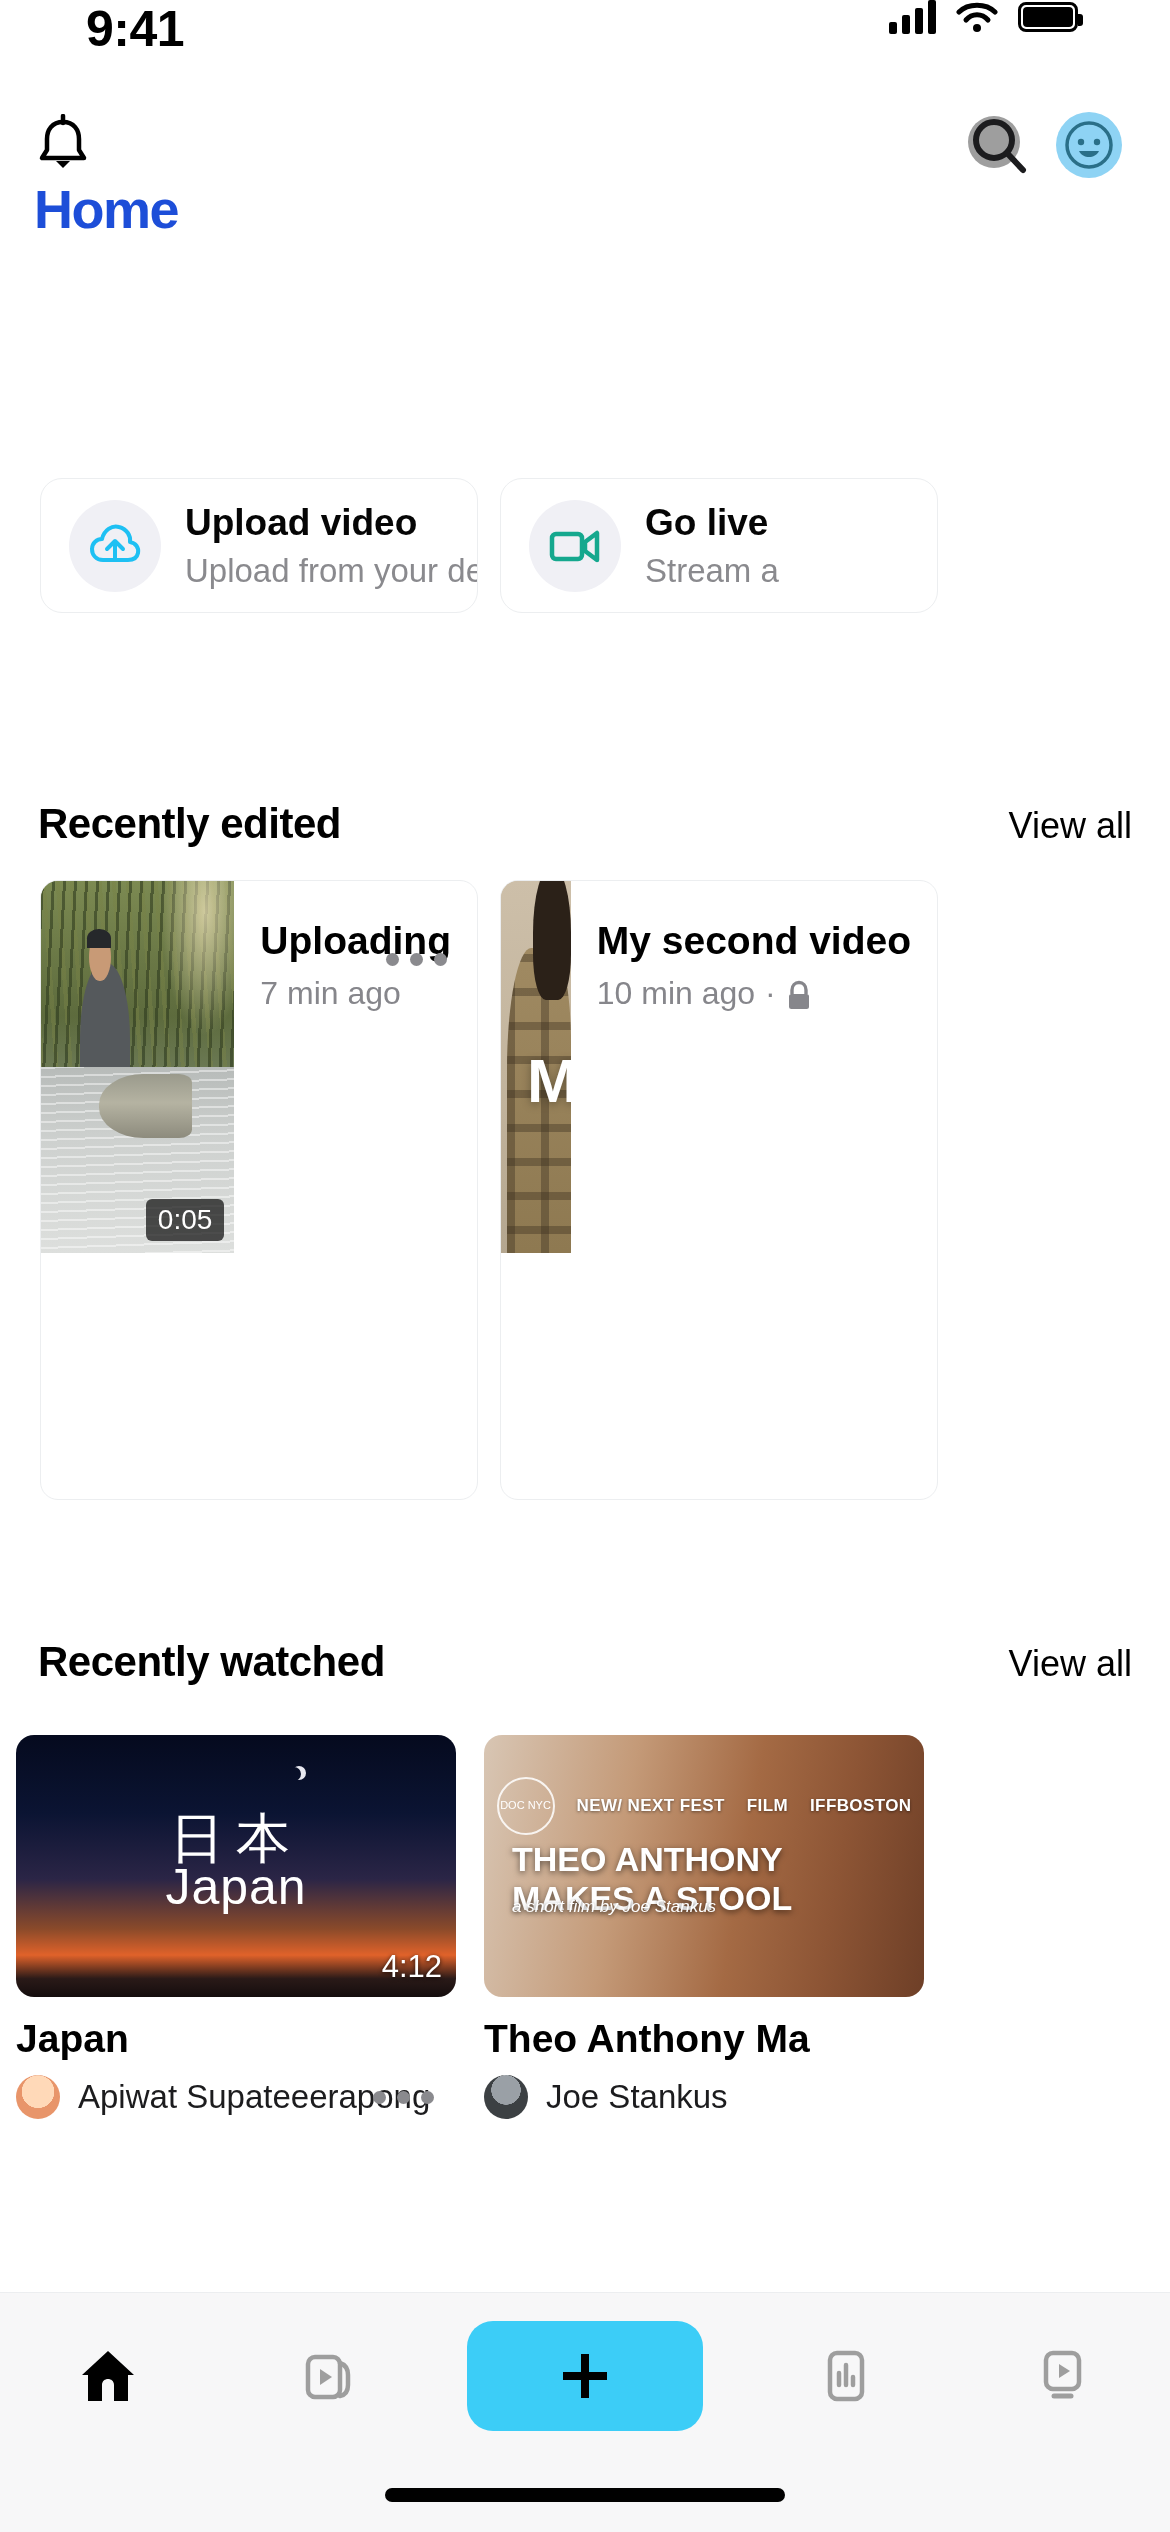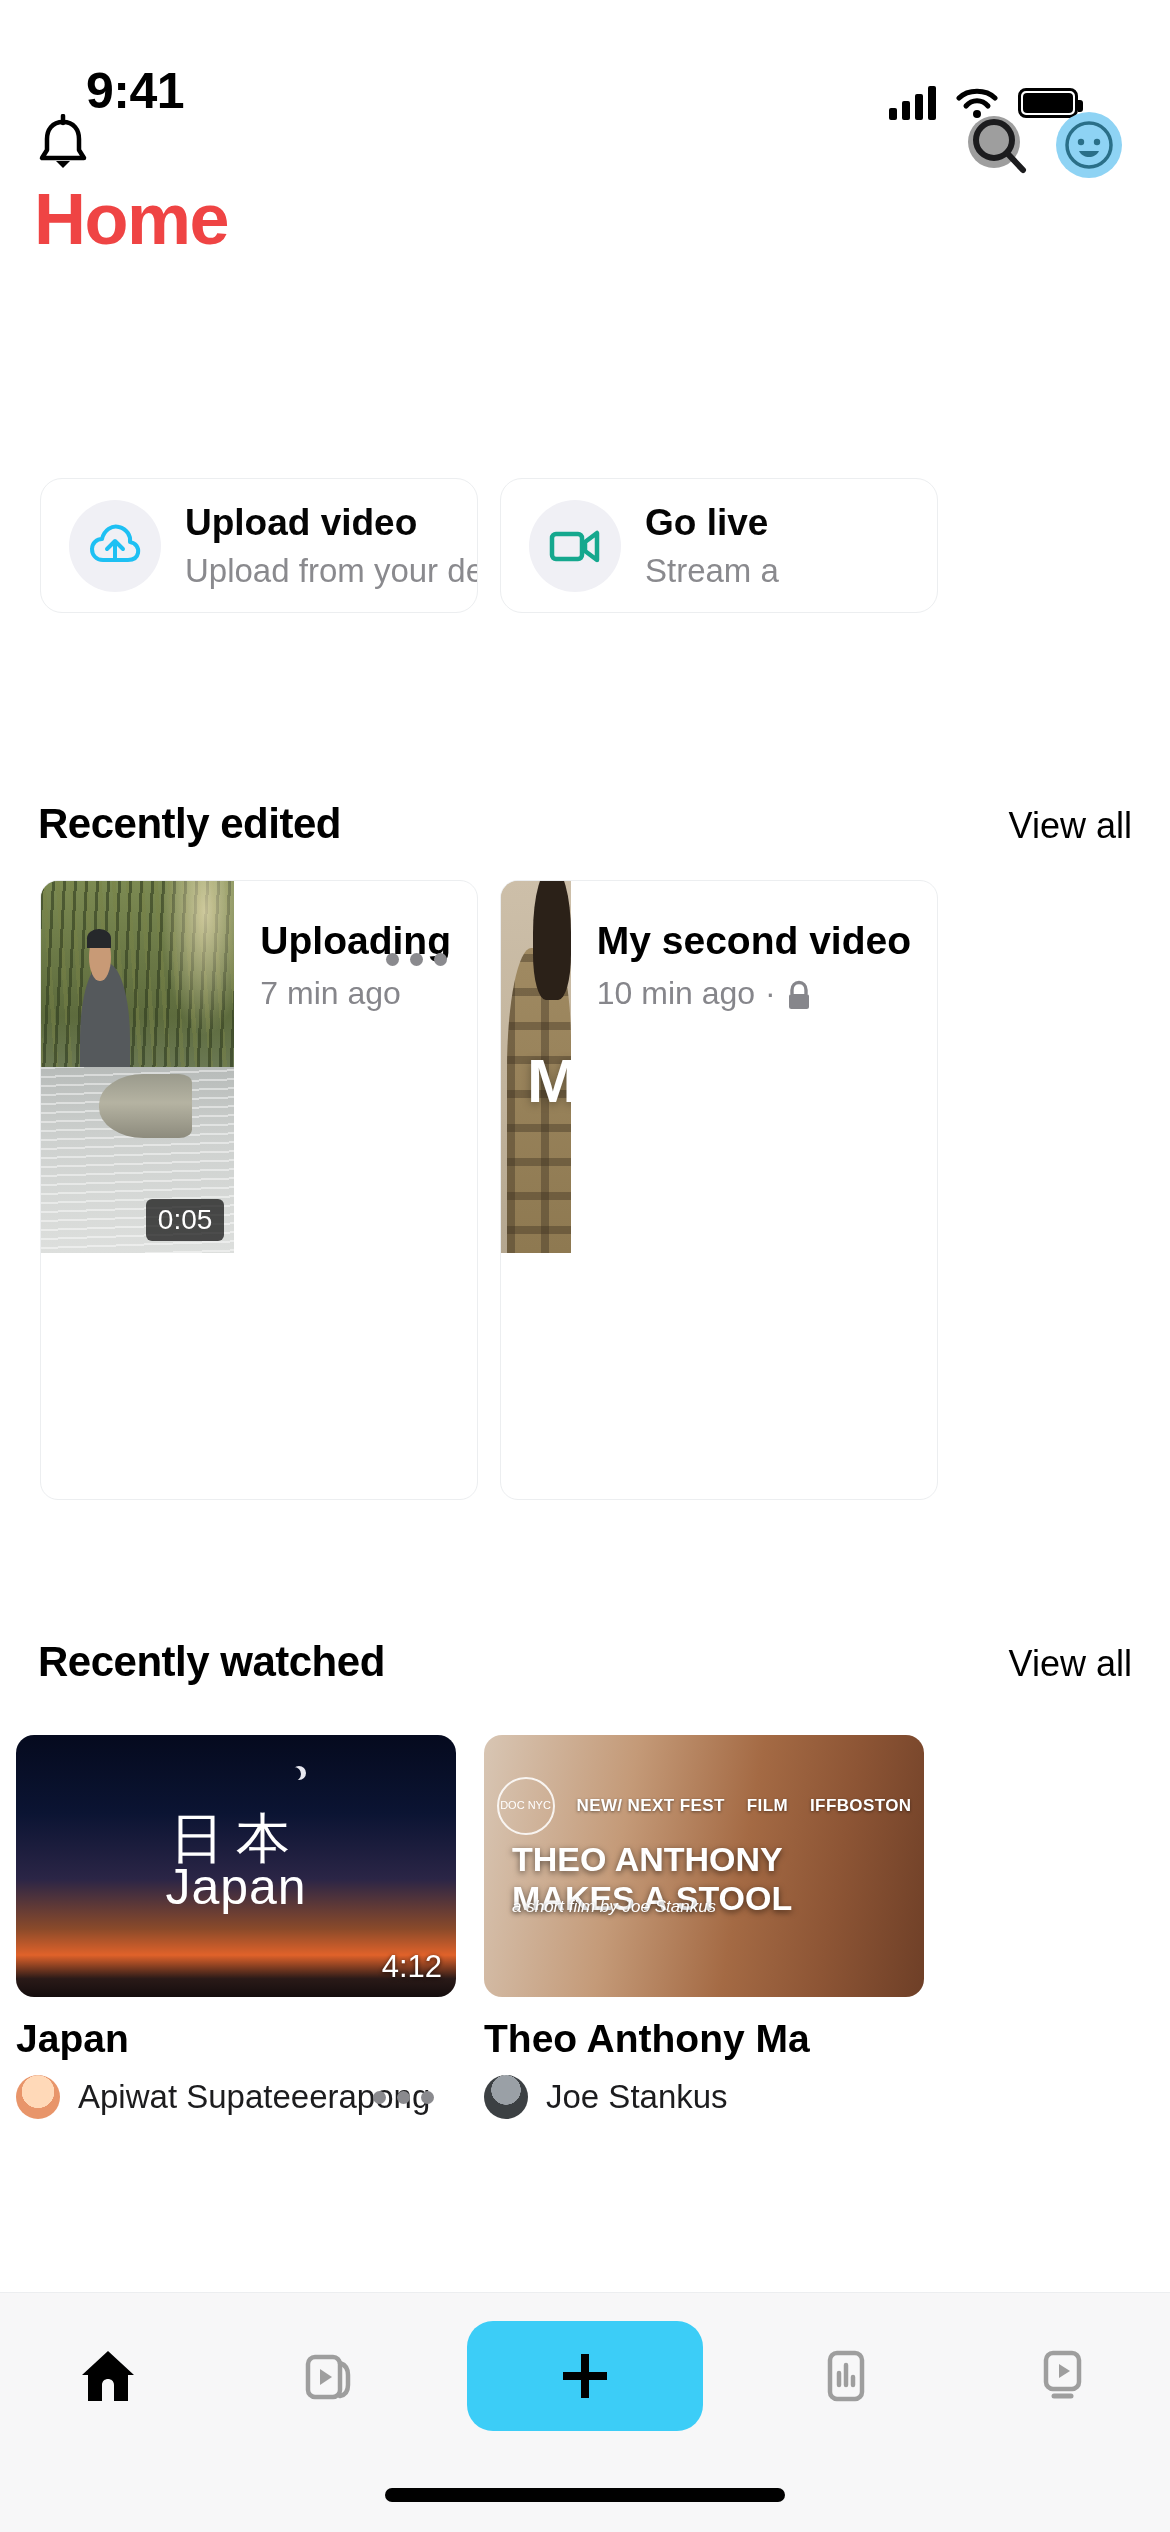--- a/index.html
+++ b/index.html
@@ -7,21 +7,21 @@
     width:1170px; height:2532px;
     font-family:"Liberation Sans", sans-serif;
     background:#ffffff;
     overflow:hidden;
   }
   .phone { position:relative; width:1170px; height:2532px; background:#fff; }
 
   
   .statusbar {
     position:absolute; top:0; left:0; width:1170px; height:120px;
-    display:flex; align-items:flex-end; justify-content:space-between;
+    display:flex; align-items:flex-start; justify-content:space-between;
     padding:0 92px 0 86px;
   }
   .sb-time { font-size:50px; font-weight:600; letter-spacing:-0.5px; color:#000; }
   .sb-right { display:flex; align-items:center; gap:20px; }
   .bars { display:flex; align-items:flex-end; gap:5px; height:34px; }
   .bars i { display:block; width:8px; background:#000; border-radius:2px; }
   .bars i:nth-child(1){ height:12px; }
   .bars i:nth-child(2){ height:19px; }
   .bars i:nth-child(3){ height:26px; }
   .bars i:nth-child(4){ height:34px; }
@@ -49,21 +49,21 @@
     background:#9e9e9e; border-radius:50%;
   }
   .avatar {
     width:66px; height:66px; border-radius:50%;
     background:#8ed3f4; display:flex; align-items:center; justify-content:center;
   }
 
   
   .page-title {
     position:absolute; top:178px; left:34px;
-    font-size:72px; font-weight:bold; letter-spacing:-1.5px; color:#ef4444;
+    font-size:54px; font-weight:bold; letter-spacing:-1.5px; color:#1d4ed8;
   }
 
   
   .actions {
     position:absolute; top:478px; left:0; width:1170px; height:220px;
     display:flex; gap:22px; padding-left:40px;
   }
   .action-card {
     flex:0 0 auto; width:438px; height:135px;
     border:1.5px solid #eceef0; border-radius:22px; background:#fff;

